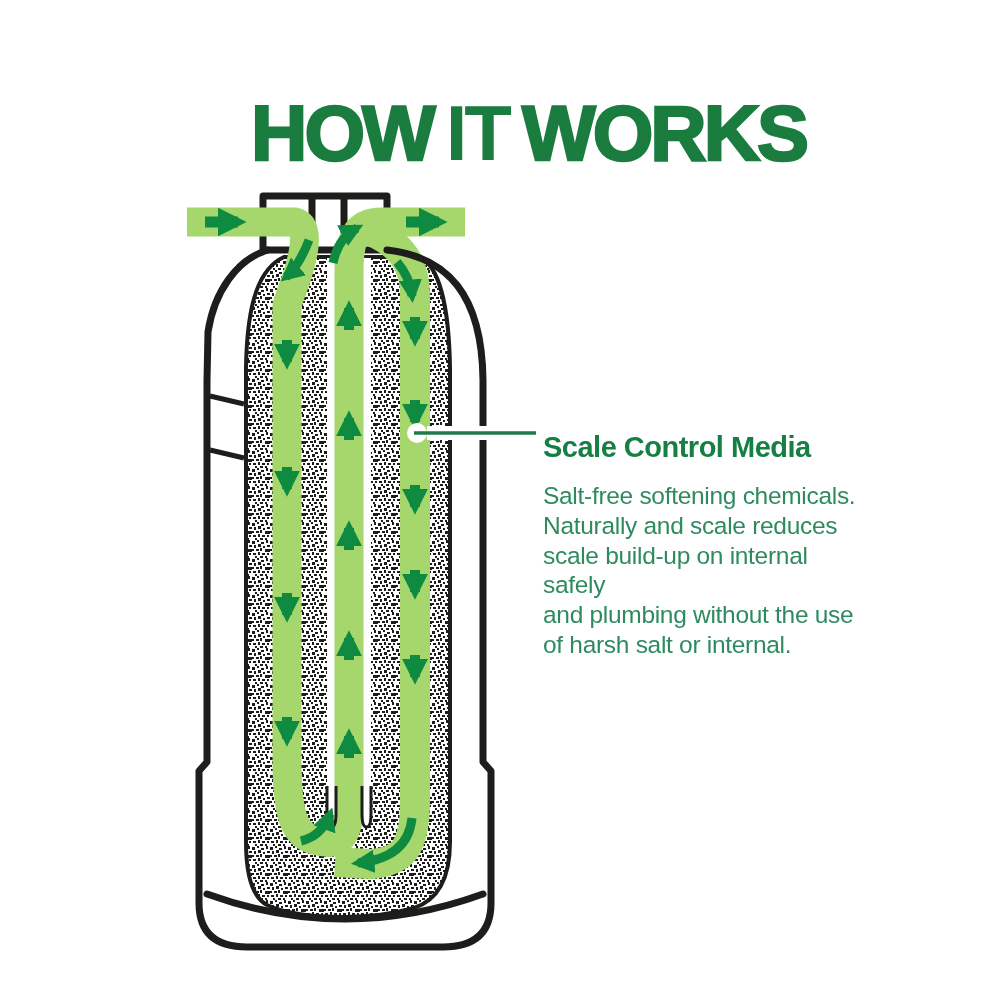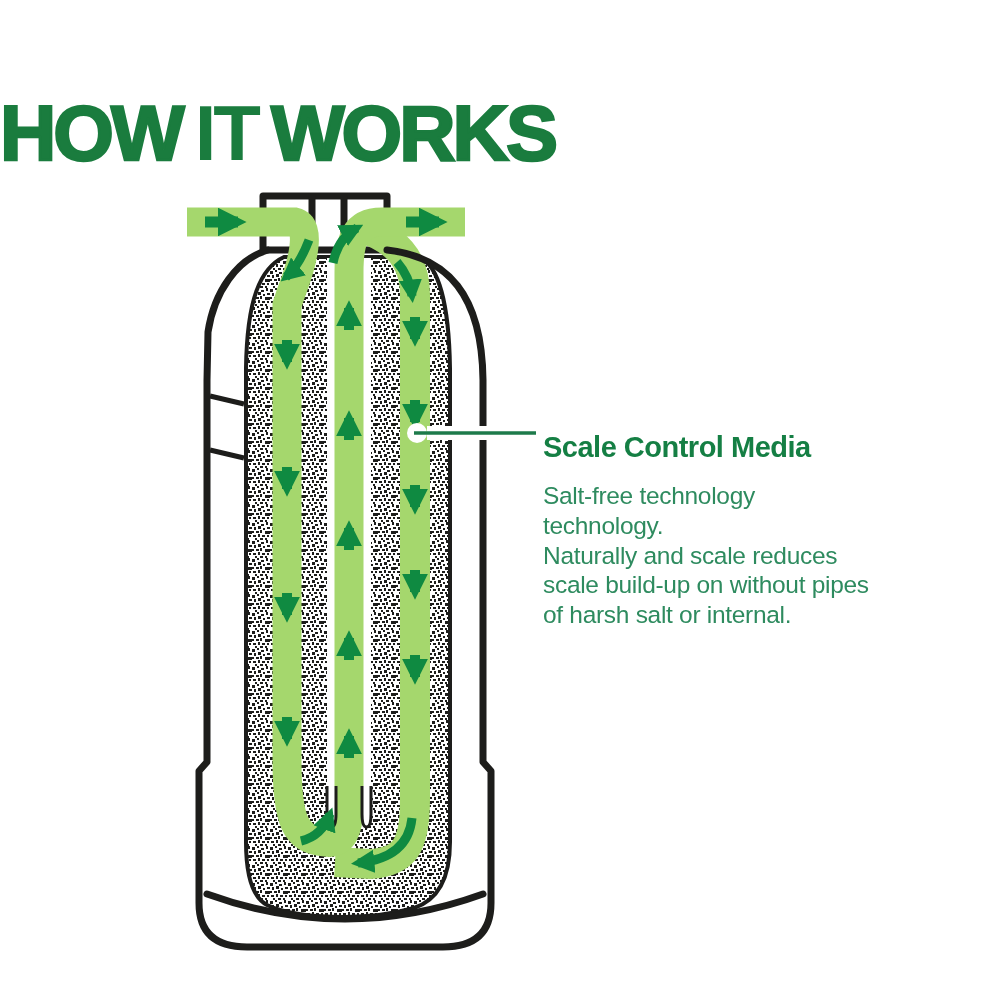--- a/index.html
+++ b/index.html
@@ -8,21 +8,21 @@
     --body-green:#2e8b5f;
     --callout-line-green:#1d7a4a;
     --flow-green:#a5d76d;
     --arrow-green:#0f8a41;
     --outline-black:#1d1d1b;
     --page-bg:#ffffff;
   }
   html,body{margin:0;padding:0;background:var(--page-bg);}
   .page{position:relative;width:1000px;height:1000px;background:var(--page-bg);
         font-family:"Liberation Sans", sans-serif;overflow:hidden;}
-  .title{position:absolute;top:42px;left:0;width:796px;text-align:left;
+  .title{position:absolute;top:42px;left:10px;width:796px;text-align:right;
          font-size:78px;font-weight:700;color:var(--title-green);letter-spacing:-3px;line-height:1.0;}
   .title .heavy{-webkit-text-stroke:2.5px var(--title-green);}
   .title .light{margin:0 13px;-webkit-text-stroke:0;font-weight:700;}
   .diagram-svg{position:absolute;left:0;top:0;}
   
   .outline{fill:none;stroke:var(--outline-black);stroke-width:7;stroke-linejoin:round;stroke-linecap:round;}
   .medfill{fill:url(#stipple);stroke:var(--outline-black);stroke-width:4;}
   .whitefill{fill:#fff;}
   .flowA{fill:none;stroke:var(--flow-green);stroke-width:29;}
   .flowB{fill:none;stroke:var(--flow-green);stroke-width:30;}
@@ -145,20 +145,21 @@
     <g>
       <circle class="whitefill" cx="417" cy="433" r="10"></circle>
       <path class="halo" d="M427,433 L538,433"></path>
       <path class="callout-line" d="M414,433 L536,433"></path>
     </g>
   </svg>
 
   <div class="callout">
     <h2>Scale Control Media</h2>
     <div class="body">
-      <div>Salt-free technology technology.</div>
+      <div>Salt-free softening chemicals.</div>
       <div>Naturally and scale reduces</div>
-      <div>scale build-up on without pipes</div>
+      <div>scale build-up on internal safely</div>
+      <div>and plumbing without the use</div>
       <div>of harsh salt or internal.</div>
     </div>
   </div>
 
 </div>
 
 </body></html>

